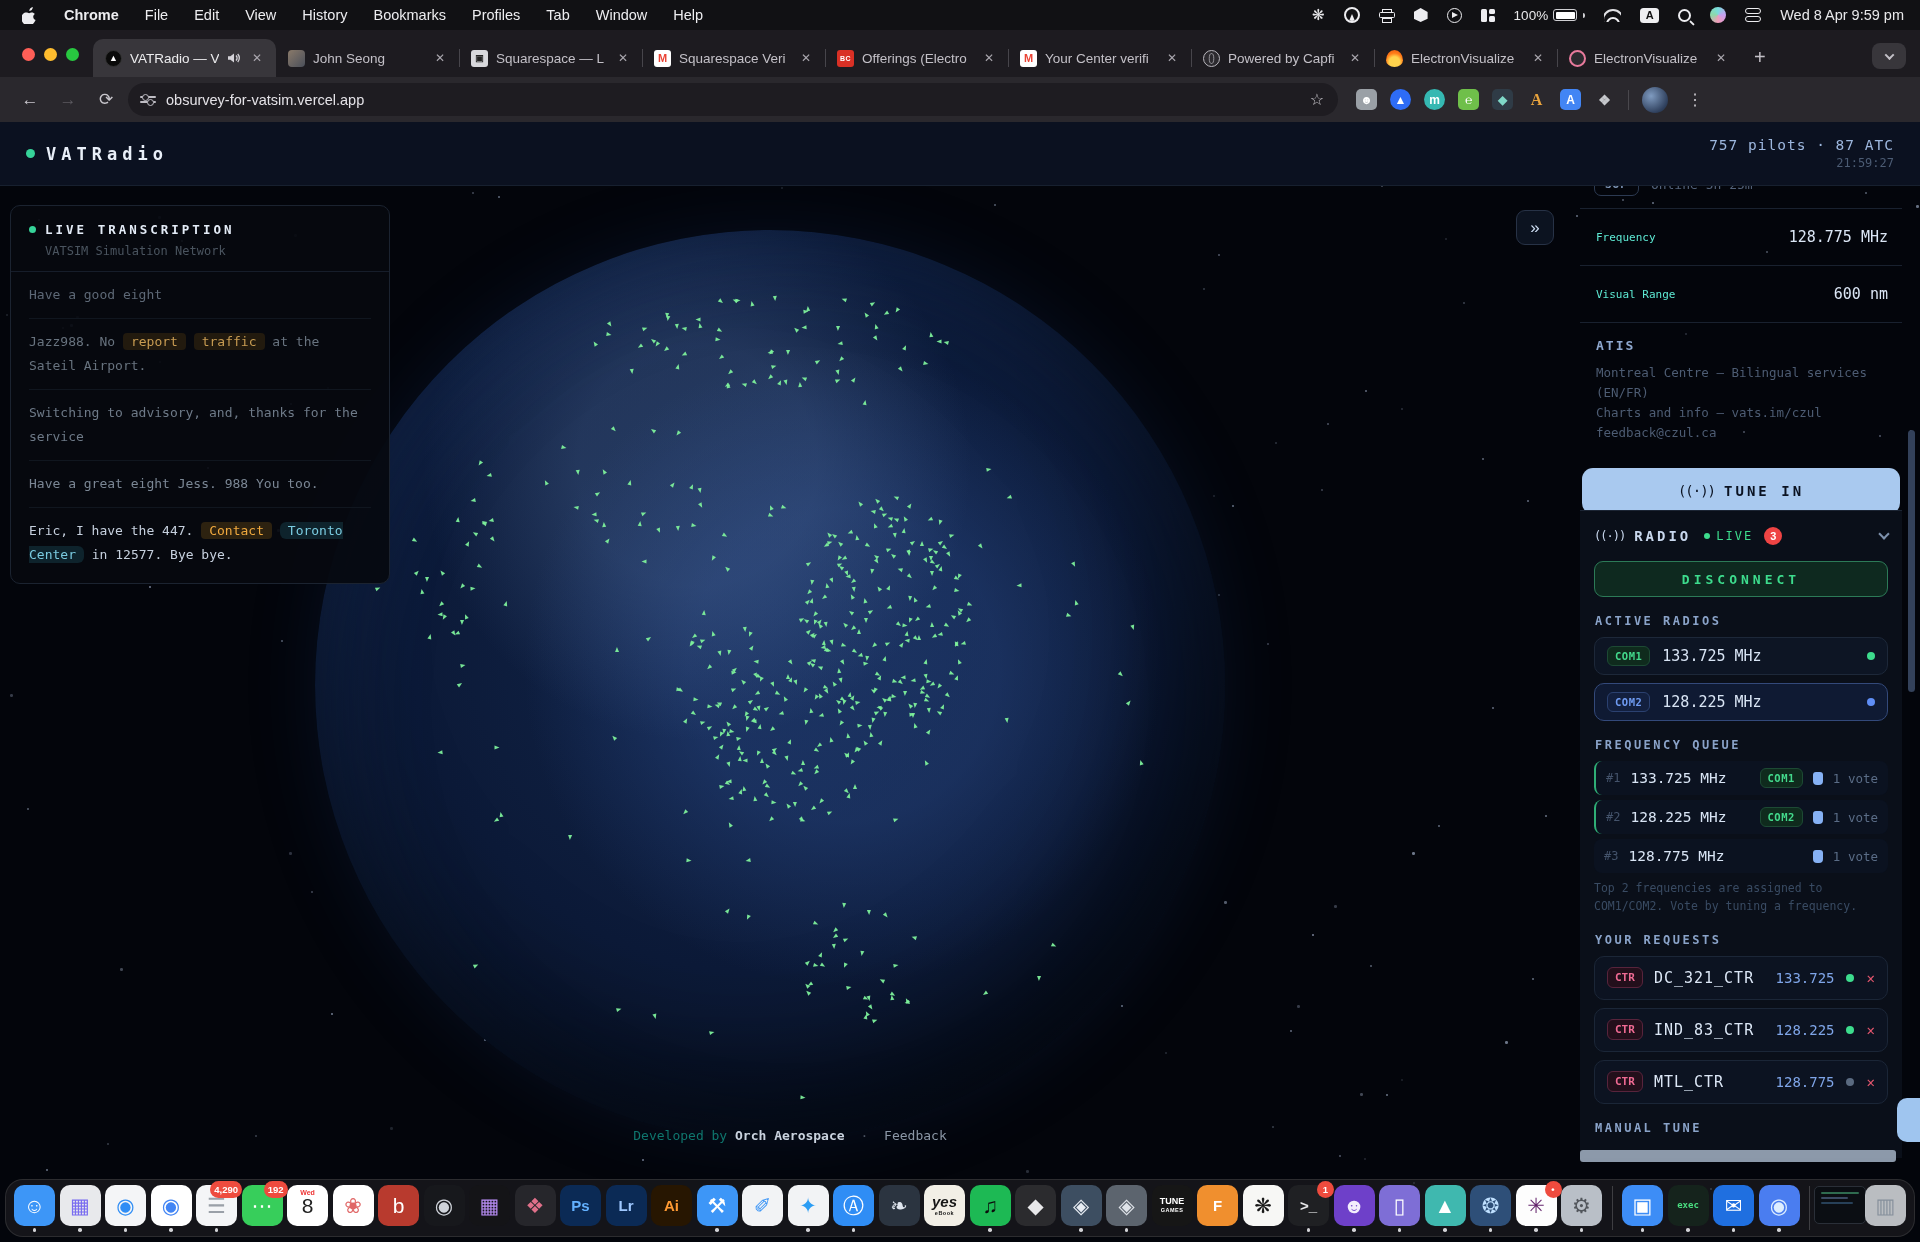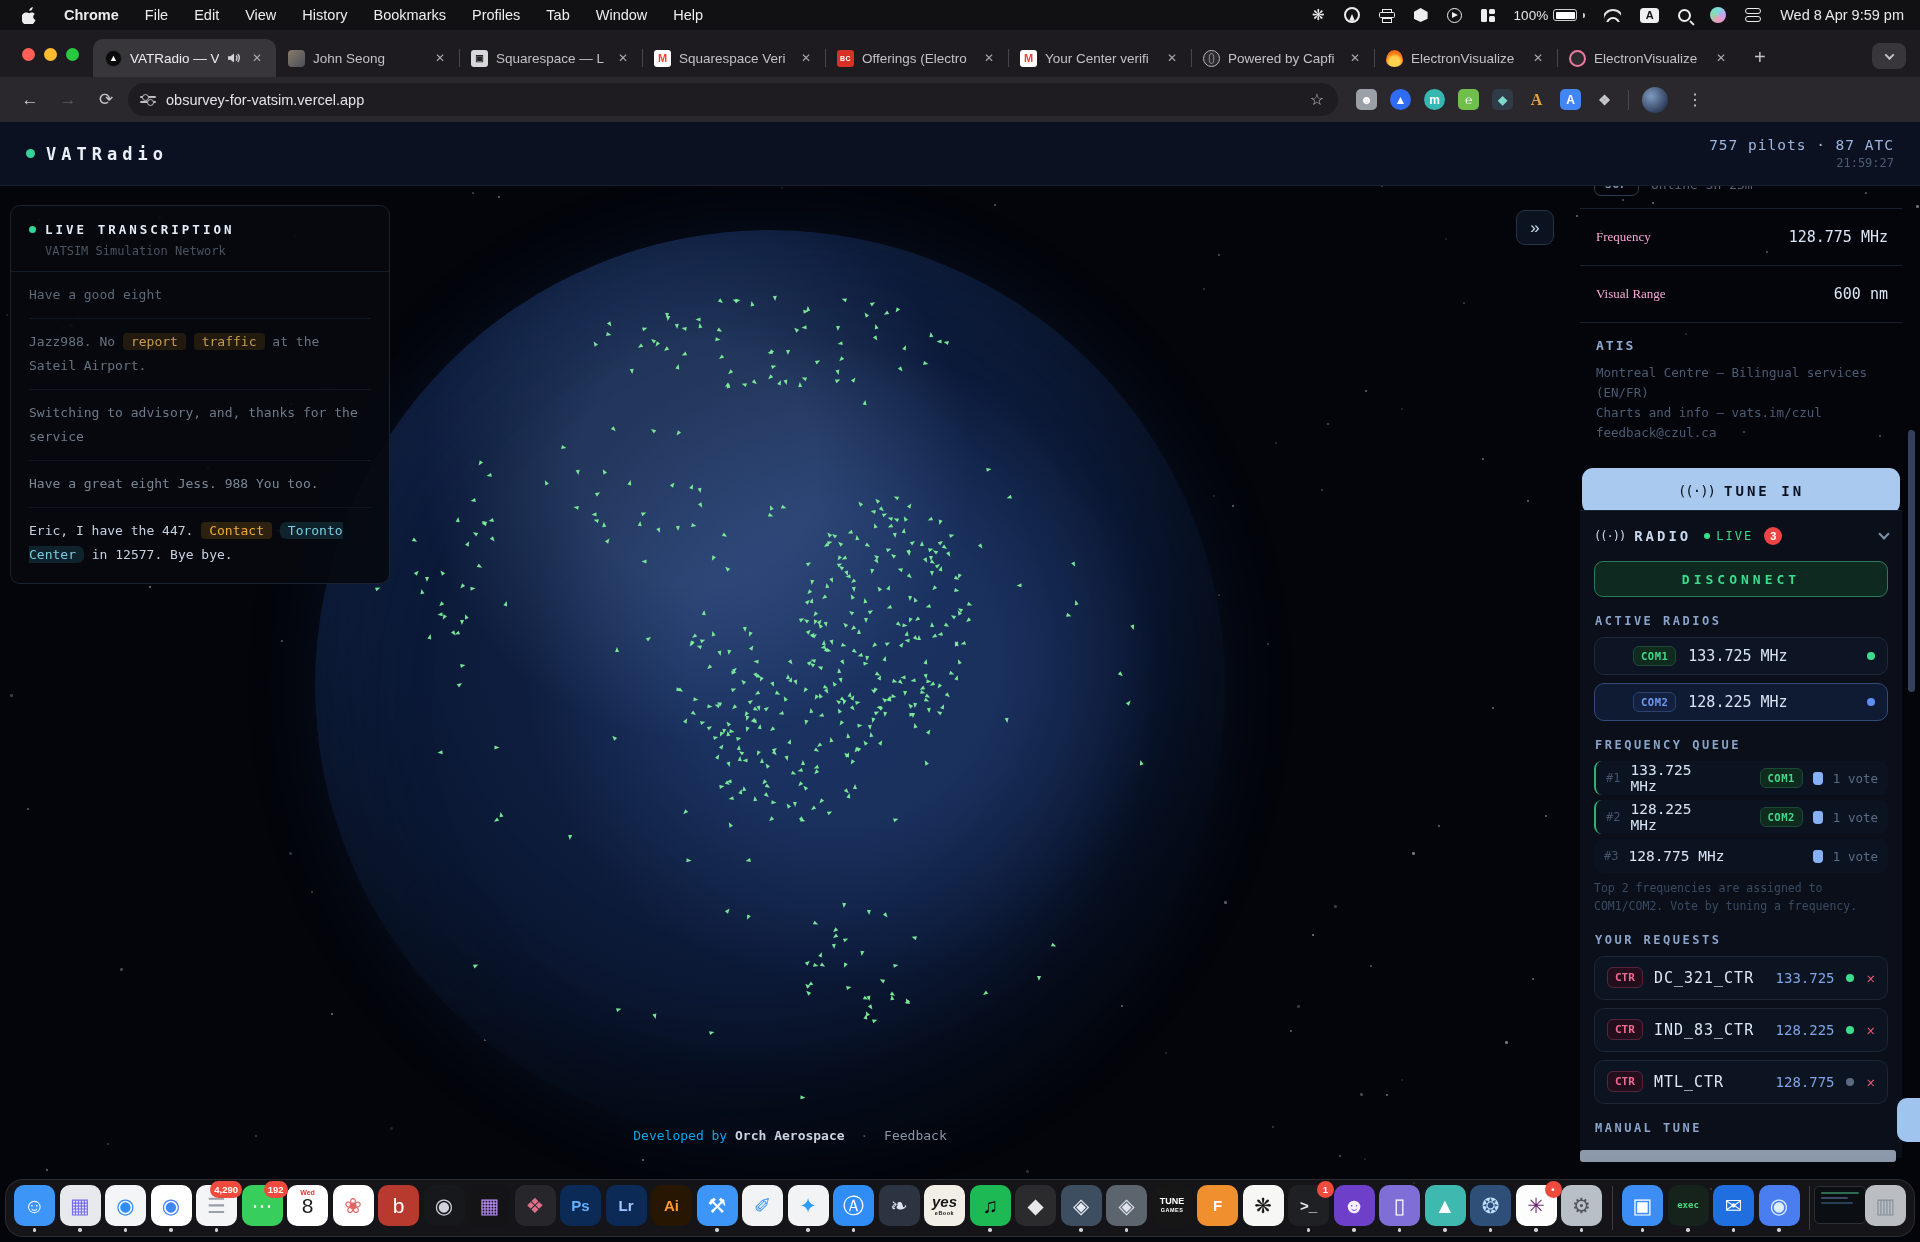--- a/index.html
+++ b/index.html
@@ -125,21 +125,21 @@
   .collapse-btn { position:absolute; left:1516px; top:88px; width:38px; height:35px; background:#0c1320;
     border:1px solid #273246; border-radius:9px; color:#cdddf2; font-size:17px; display:flex; align-items:center; justify-content:center; z-index:6; }
 
   
   .station { position:absolute; left:1580px; top:64px; width:322px; height:324px; overflow:hidden;
     font-family:"DejaVu Sans Mono", monospace; z-index:4; }
   .sup-row { display:flex; align-items:center; gap:12px; margin:-13px 0 0 14px; }
   .sup-badge { border:1px solid #2c3a52; border-radius:7px; color:#7e95b6; font-size:11px; font-weight:bold; padding:4px 10px; letter-spacing:1px; }
   .sup-online { color:#53627a; font-size:13px; }
   .st-row { display:flex; justify-content:space-between; align-items:center; padding:19px 14px 19px 16px; border-top:1px solid #19212f; }
-  .st-label { color:#f9a8d4; font-size:13px;font-family:Liberation Serif, serif; }
+  .st-label { color:#5eead4; font-size:11px; }
   .st-value { color:#dbe6f5; font-size:15px; }
   .atis { border-top:1px solid #19212f; padding:15px 14px 12px 16px; }
   .atis-title { color:#8fa9d0; font-size:13px; font-weight:bold; letter-spacing:2px; }
   .atis-body { margin-top:10px; color:#4d5c73; font-size:12.5px; line-height:1.6; }
   .tunein { margin:13px 2px 0; height:46px; background:#a9c9ef; border-radius:11px; display:flex; align-items:center; justify-content:center;
     gap:9px; color:#0b1322; font-weight:bold; font-size:14px; letter-spacing:3px; }
 
   .radio-panel { position:absolute; left:1580px; top:388px; width:322px; background:#0a0f19; border-top:1px solid #1c2534;
     padding:12px 14px 14px; font-family:"DejaVu Sans Mono", monospace; z-index:5; }
   .rp-head { display:flex; align-items:center; gap:9px; height:26px; }
@@ -149,21 +149,21 @@
   .rp-live .d { width:6px; height:6px; border-radius:50%; background:#3ddc8d; }
   .rp-live .t { color:#3ddc8d; font-size:12px; letter-spacing:2px; }
   .rp-badge { width:18px; height:18px; border-radius:50%; background:#ef4444; color:#fff; font-size:11px; font-weight:bold;
     display:flex; align-items:center; justify-content:center; margin-left:2px; font-family:"Liberation Sans",sans-serif; }
   .rp-caret { margin-left:auto; width:8px; height:8px; border-right:2px solid #7e92ad; border-bottom:2px solid #7e92ad; transform:rotate(45deg); margin-top:-4px; }
   .disconnect { margin-top:12px; width:100%; height:36px; border:1px solid #2c7a57; background:#0e291f; border-radius:9px;
     color:#3ddc8d; font-size:13px; font-weight:bold; letter-spacing:4px; display:flex; align-items:center; justify-content:center; }
   .sec-label { color:#8aa3c9; font-size:12px; font-weight:bold; letter-spacing:2.5px; margin:17px 0 9px 1px; }
   .com-row { height:38px; border-radius:10px; background:#0d1524; border:1px solid #1d2839; display:flex; align-items:center; gap:12px; padding:0 12px; margin-bottom:8px; }
   .com-row.blue { background:#0f1a33; border-color:#33497a; }
-  .com-badge { font-size:10.5px; font-weight:bold; padding:3px 7px; border-radius:6px; letter-spacing:.5px;margin-left:26px; }
+  .com-badge { font-size:10.5px; font-weight:bold; padding:3px 7px; border-radius:6px; letter-spacing:.5px; }
   .cb-green { color:#43d98c; background:#0f2b1d; border:1px solid #1d4a34; }
   .cb-blue { color:#6f9bf2; background:#13203f; border:1px solid #2b4170; }
   .com-freq { color:#d8e4f4; font-size:15px; flex:1; }
   .sdot { width:8px; height:8px; border-radius:50%; }
   .sdot.g{background:#3ddc8d;} .sdot.b{background:#5f8ef5;} .sdot.grey{background:#5a6a80;}
   .q-row { height:34px; border-radius:8px; background:#0b1220; display:flex; align-items:center; gap:10px; padding:0 10px; margin-bottom:5px; }
   .q-row.voted { border-left:2.5px solid #2fae76; }
   .q-rank { color:#44536b; font-size:12px; }
   .q-freq { color:#d8e4f4; font-size:14.5px; flex:1; }
   .thumb { width:10px; height:13px; background:#86b1f4; border-radius:3px 3px 4px 4px; }
@@ -179,21 +179,21 @@
     font-family:"DejaVu Sans Mono",monospace; font-size:14px; padding:0 12px; outline:none; }
   .mt-input::placeholder { color:#3c4b63; }
   .mt-cs { flex:1; min-width:0; }
   .mt-fq { width:104px; }
 
   .blue-partial { position:absolute; left:1897px; top:976px; width:23px; height:44px; background:#9fc5ef; border-radius:10px 0 0 10px; z-index:7; }
   .panel-bottom-bar { position:absolute; left:1580px; top:1028px; width:316px; height:12px; background:#9aa8ba; border-radius:3px; opacity:.9; z-index:6; }
   .page-scrollbar { position:absolute; left:1908px; top:308px; width:7px; height:262px; background:#33415a; border-radius:4px; z-index:8; }
 
   .pg-footer { position:absolute; top:1006px; left:0; width:1580px; text-align:center; font-family:"DejaVu Sans Mono",monospace; font-size:13px; z-index:5; }
-  .pg-footer .pre { color:#0ea5e9; } .pg-footer .br { color:#c9d2de; font-weight:bold; }
+  .pg-footer .pre { color:#0f766e; } .pg-footer .br { color:#c9d2de; font-weight:bold; }
   .pg-footer .sep { color:#4a5260; padding:0 8px; } .pg-footer .lnk { color:#8b97a6; }
 
   
   .dock { position:absolute; bottom:5px; left:50%; transform:translateX(-50%); height:58px; z-index:70;
     background:rgba(30,30,34,.62); border:1px solid rgba(255,255,255,.10); border-radius:18px;
     display:flex; align-items:center; gap:4.5px; padding:0 8px; }
   .dk-wrap { position:relative; width:41px; display:flex; flex-direction:column; align-items:center; }
   .dk { width:41px; height:41px; border-radius:10px; display:flex; align-items:center; justify-content:center; flex-direction:column; position:relative; }
   .dk-gl { font-size:21px; line-height:1; }
   .dk-txt { font-size:15px; font-weight:bold; font-family:"Liberation Sans",sans-serif; line-height:1; }

